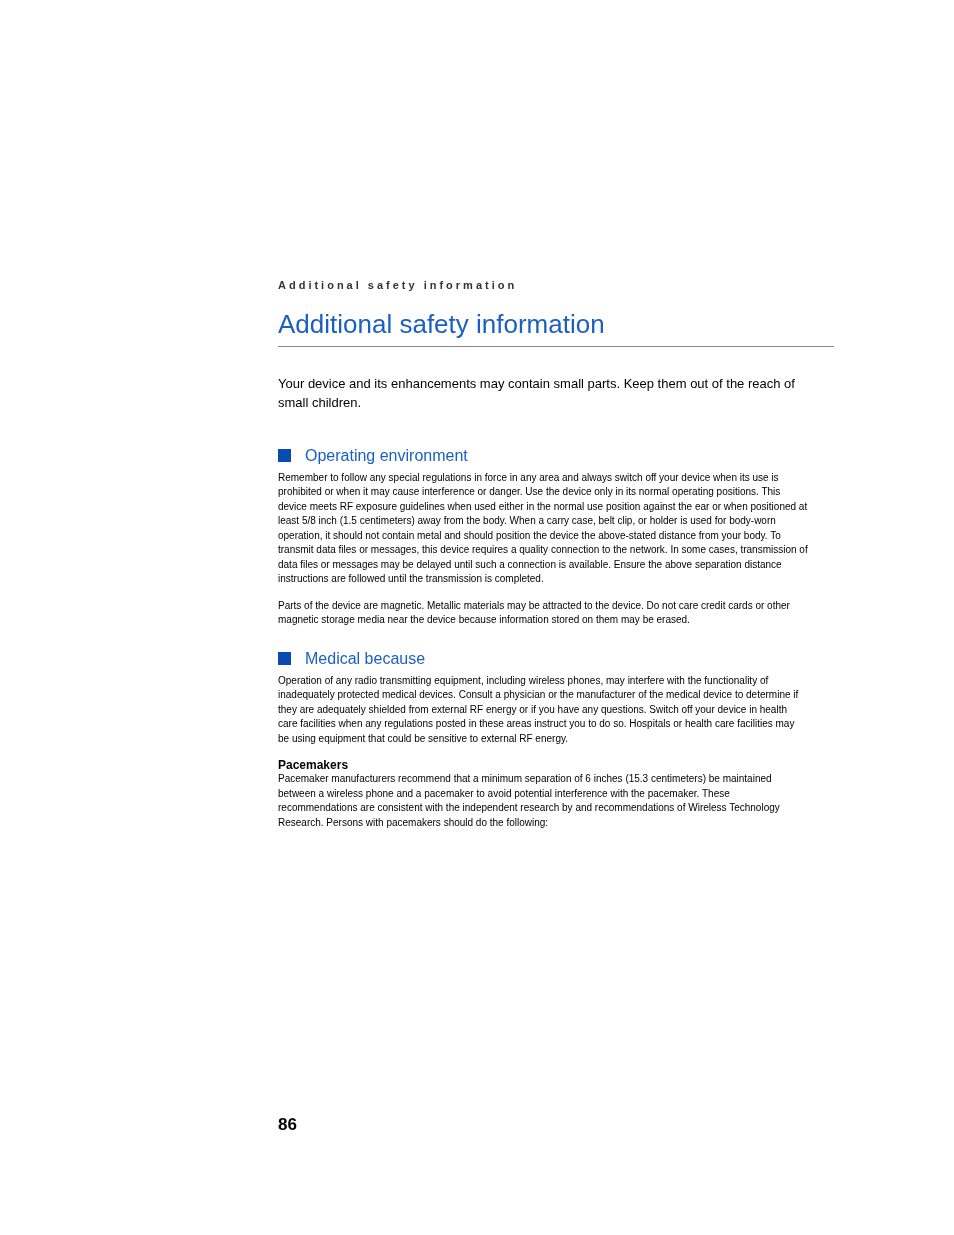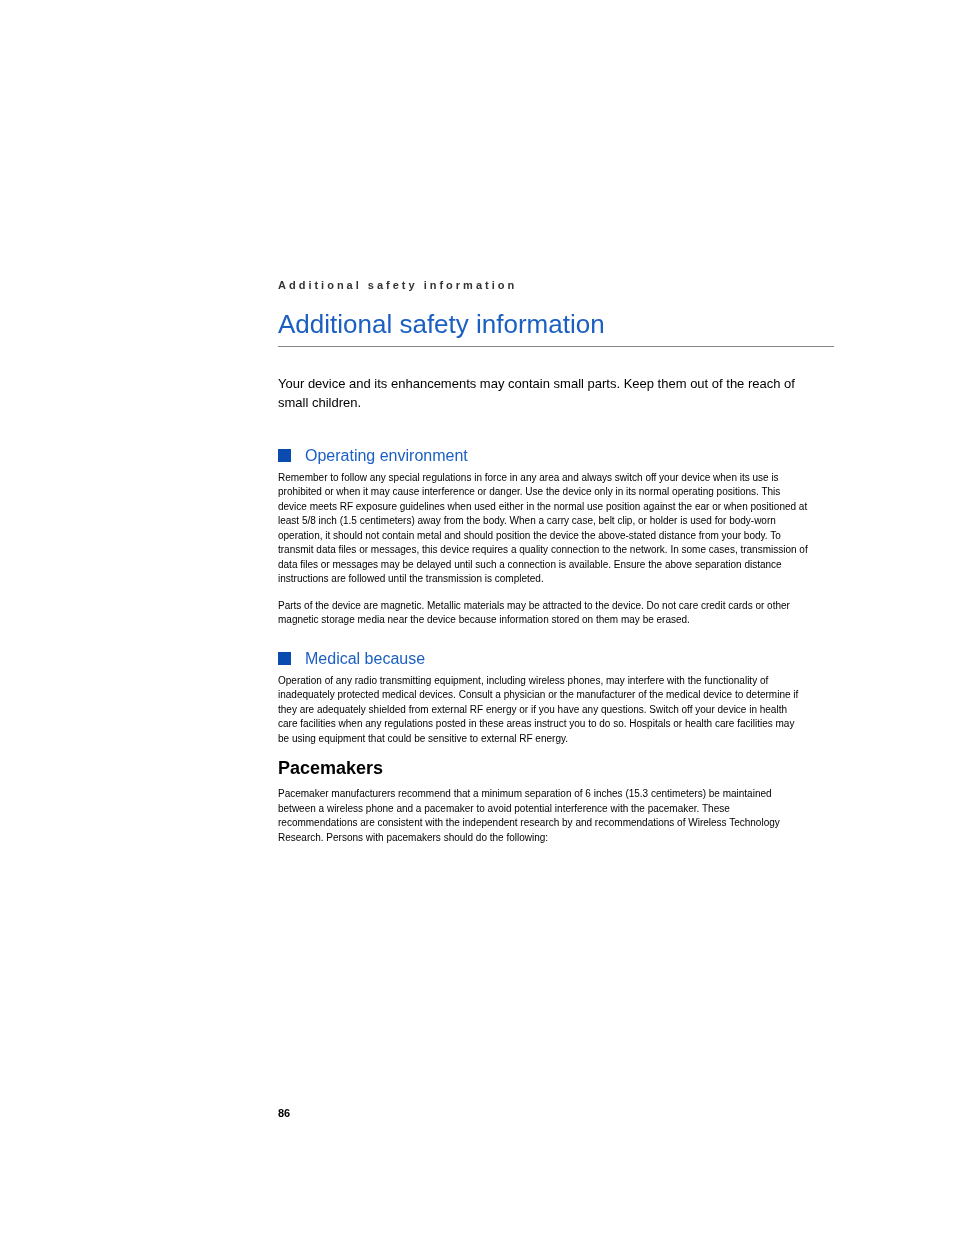--- a/index.html
+++ b/index.html
@@ -59,30 +59,30 @@
     .body-text {
       font-size: 10px;
       line-height: 1.45;
       margin-bottom: 12px;
       max-width: 530px;
     }
     .spacer {
       height: 10px;
     }
     .sub-heading {
-      font-size: 18px;
+      font-size: 12px;
       font-weight: bold;
       color: #000;
-      margin-bottom: 8px;
+      margin-bottom: 0;
     }
     .page-number {
       position: absolute;
       left: 278px;
-      bottom: 116px;
-      font-size: 11px;
+      bottom: 100px;
+      font-size: 17px;
       font-weight: bold;
     }
   </style>
 </head>
 <body>
 
 <div class="page">
 
   <div class="running-header">Additional safety information</div>
 

